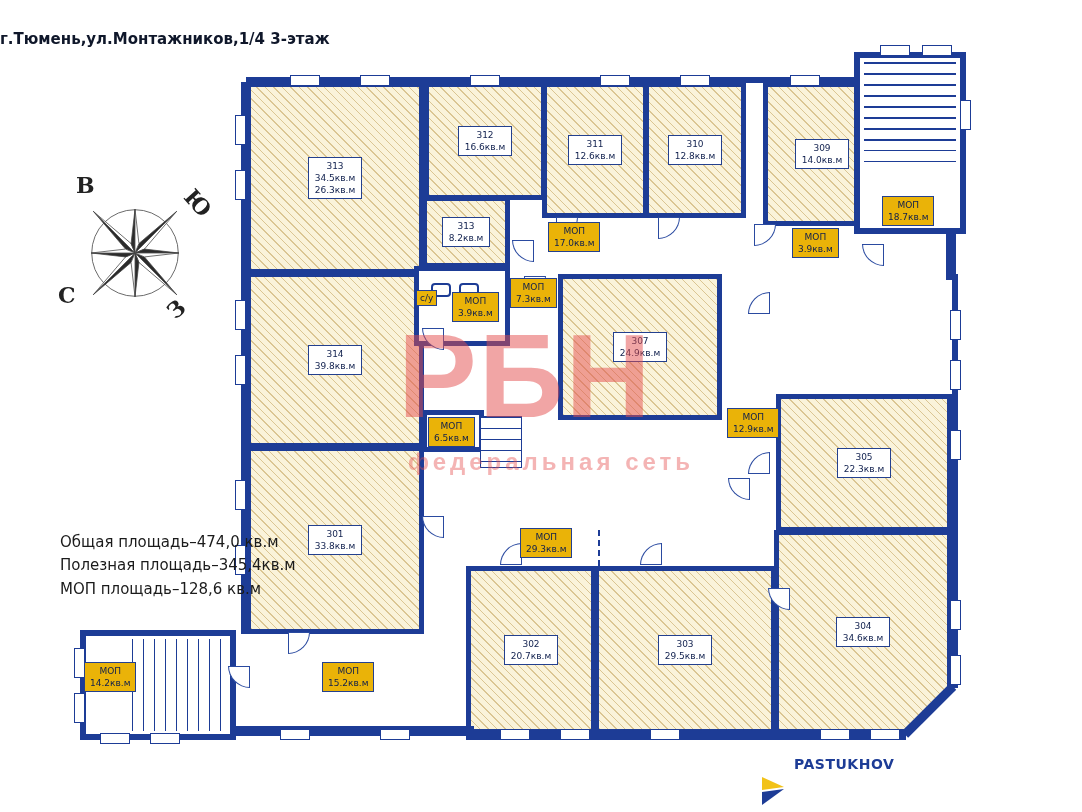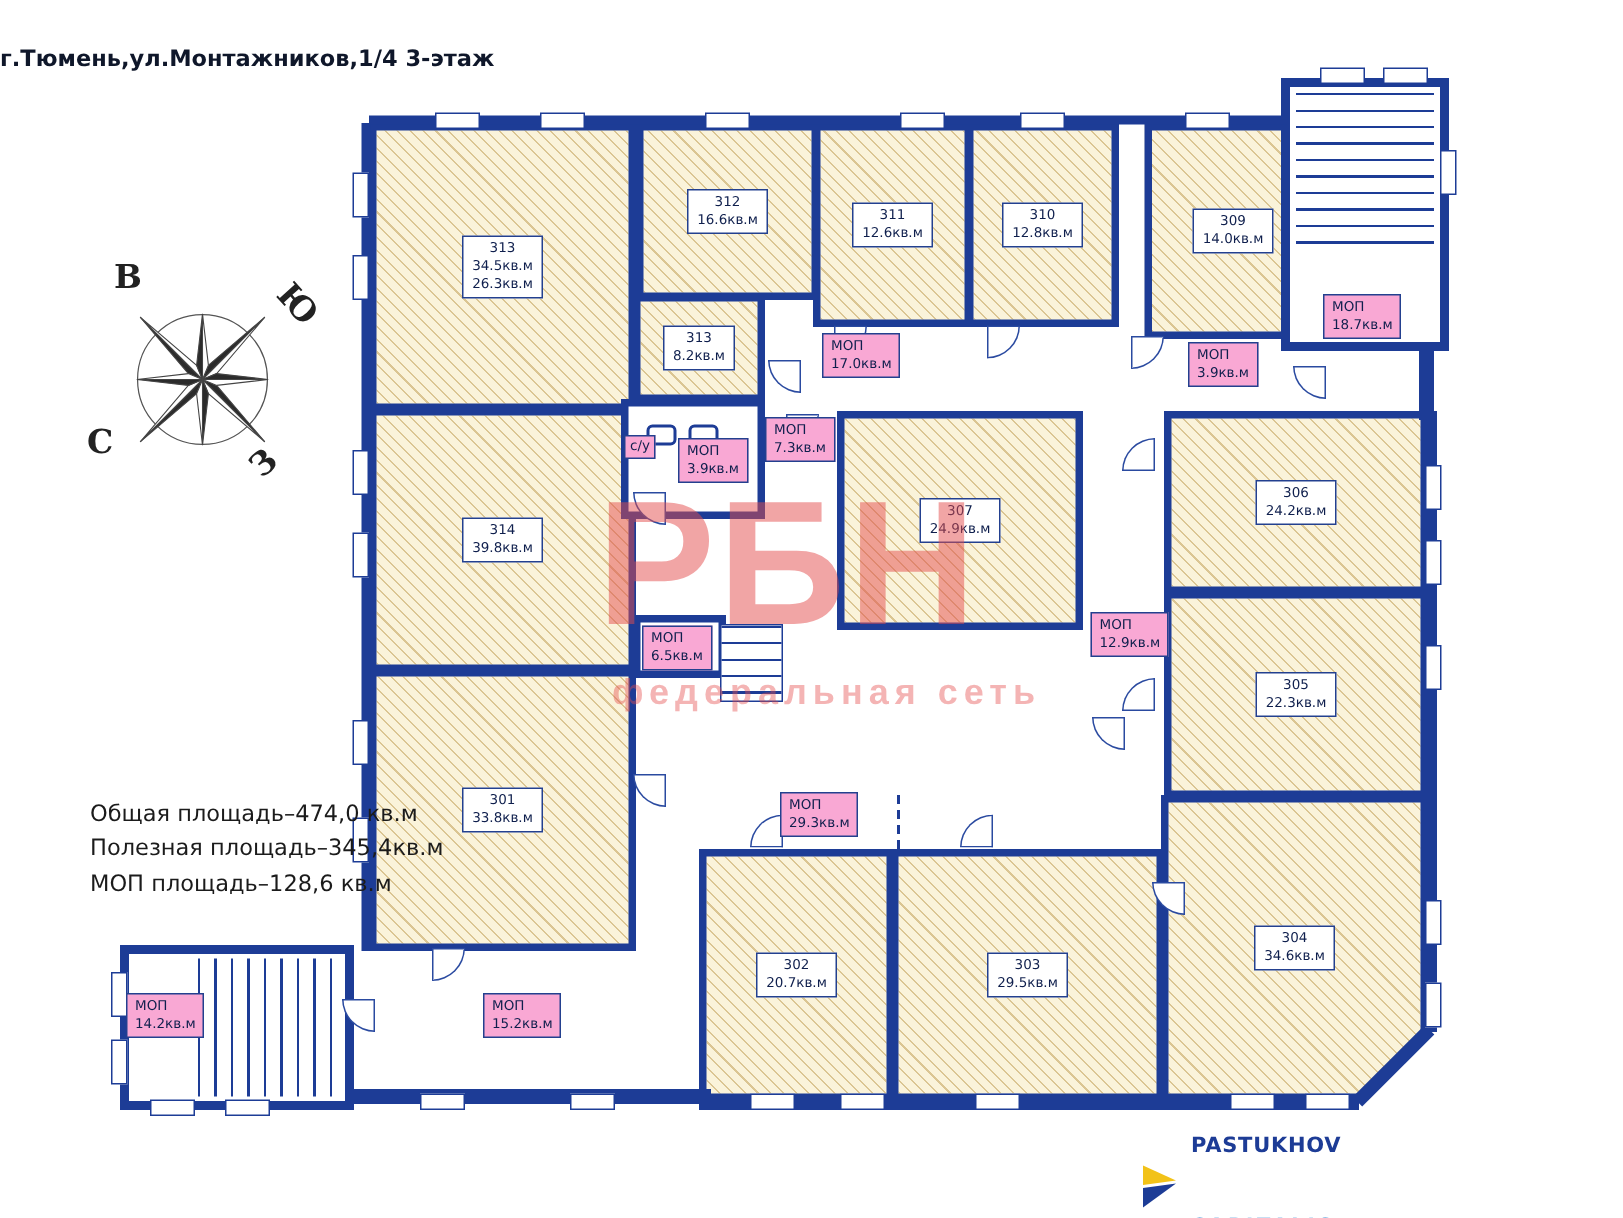--- a/index.html
+++ b/index.html
@@ -8,22 +8,22 @@
   .title{position:absolute;top:30px;left:0;width:100%;text-align:left;
          font-size:15px;font-weight:bold;color:#0f172a;z-index:8;}
   
   .room{position:absolute;box-sizing:border-box;border:5px solid #1d3c96;
         background-color:#faf3da;
         background-image:repeating-linear-gradient(45deg,rgba(193,160,88,.55) 0px,rgba(193,160,88,.55) 1px,transparent 1px,transparent 6px);
         display:flex;align-items:center;justify-content:center;z-index:1;}
   .whiteroom{position:absolute;box-sizing:border-box;border:5px solid #1d3c96;background:#fff;z-index:1;}
   .rlabel{background:#fff;border:1px solid #23408f;padding:2px 6px;font-size:9px;line-height:1.35;
           color:#0f1f4d;text-align:center;white-space:nowrap;z-index:5;}
-  .mlabel{position:absolute;background:#f9a8d4;border:1px solid #23408f;padding:2px 5px;font-size:9px;
-          line-height:1.35;color:#0f1f4d;text-align:left;white-space:nowrap;z-index:6;}
+  .mlabel{position:absolute;background:#eab308;border:1px solid #23408f;padding:2px 5px;font-size:9px;
+          line-height:1.35;color:#0f1f4d;text-align:center;white-space:nowrap;z-index:6;}
   .wseg{position:absolute;background:#1d3c96;z-index:2;}
   .window{position:absolute;background:#fff;border:1px solid #1d3c96;z-index:4;box-sizing:border-box;}
   .door{position:absolute;width:22px;height:22px;background:#fff;border:1px solid #2a4aa0;
         border-radius:0 0 100% 0;z-index:3;box-sizing:border-box;}
   .stairs{position:absolute;box-sizing:border-box;background:#fff;z-index:3;}
   .treads-v{background-image:repeating-linear-gradient(to bottom,#1d3c96 0px,#1d3c96 1.5px,transparent 1.5px,transparent 11px);}
   .treads-h{background-image:repeating-linear-gradient(to right,#1d3c96 0px,#1d3c96 1.5px,transparent 1.5px,transparent 11px);}
   .rail{position:absolute;background:#1d3c96;}
   .fixture{position:absolute;width:20px;height:14px;border:2px solid #1d3c96;border-radius:4px;
            background:#fff;z-index:3;box-sizing:border-box;}
@@ -130,26 +130,20 @@
   <div class="room" style="left:246px;top:272px;width:178px;height:176px;">
     <div class="rlabel">
       <div>314</div>
       <div>39.8кв.м</div>
     </div>
   </div>
   <div class="room" style="left:558px;top:274px;width:164px;height:146px;">
     <div class="rlabel">
       <div>307</div>
       <div>24.9кв.м</div>
-    </div>
-  </div>
-  <div class="room" style="left:776px;top:274px;width:176px;height:122px;">
-    <div class="rlabel">
-      <div>306</div>
-      <div>24.2кв.м</div>
     </div>
   </div>
   <div class="room" style="left:776px;top:394px;width:176px;height:138px;">
     <div class="rlabel">
       <div>305</div>
       <div>22.3кв.м</div>
     </div>
   </div>
   <div class="room" style="left:246px;top:446px;width:178px;height:188px;">
     <div class="rlabel">

